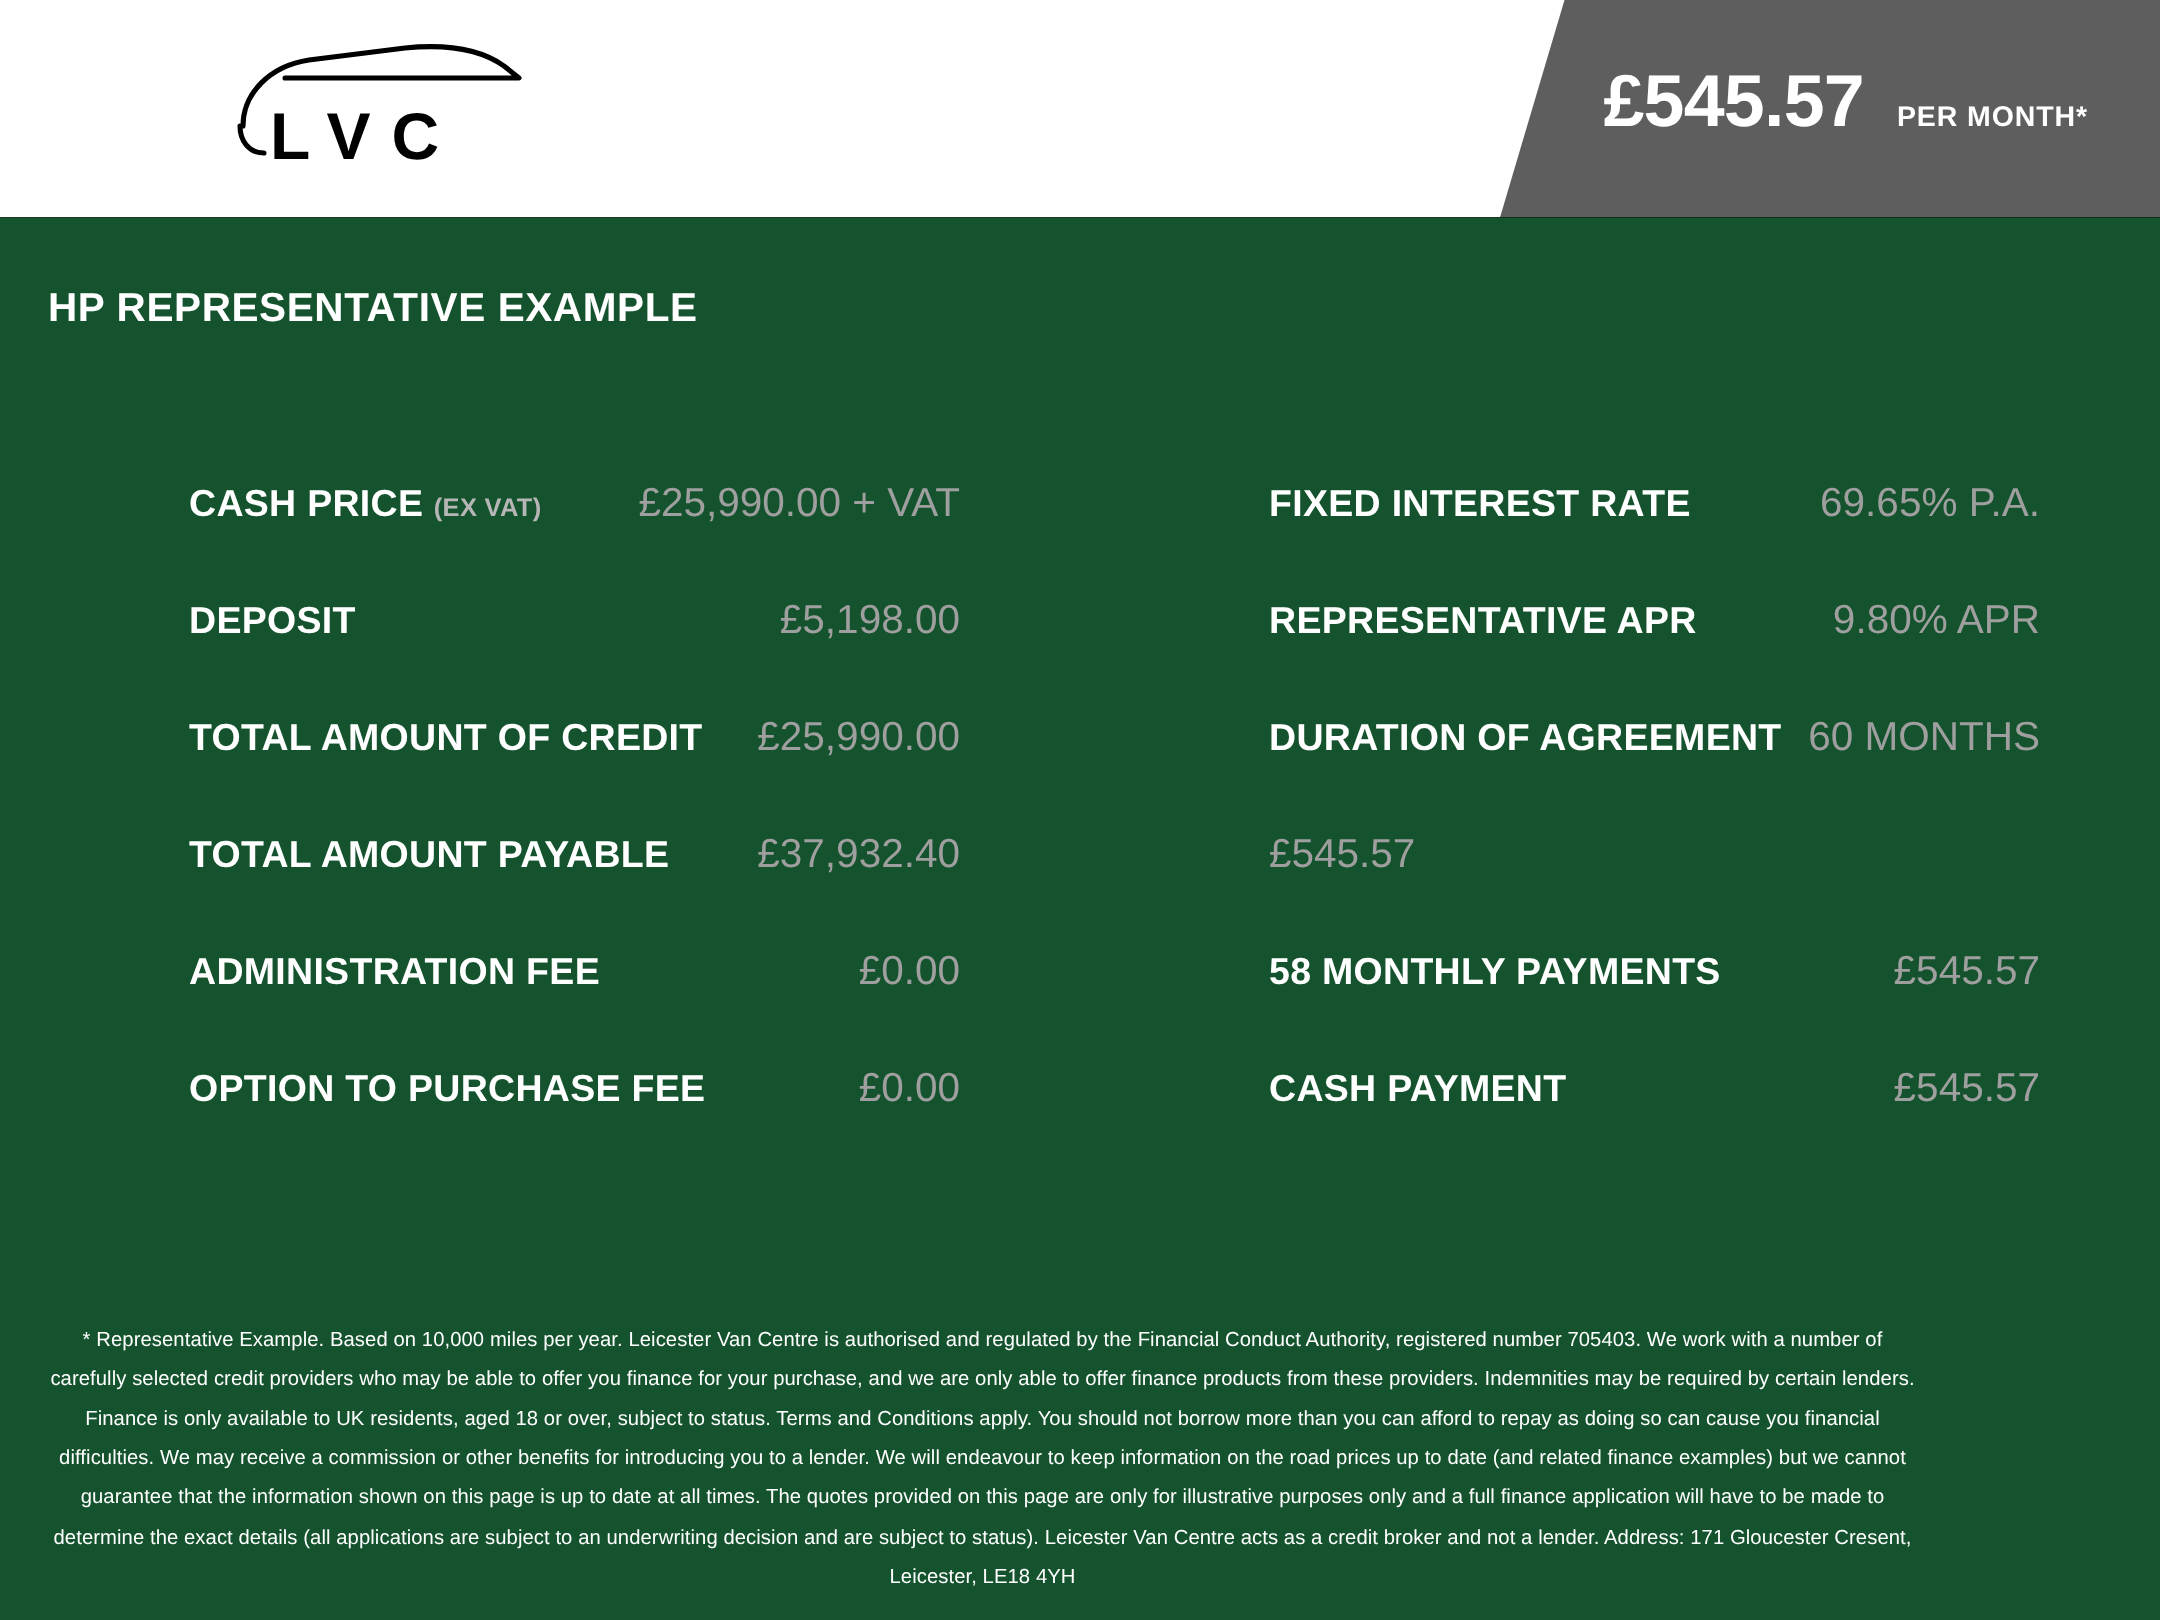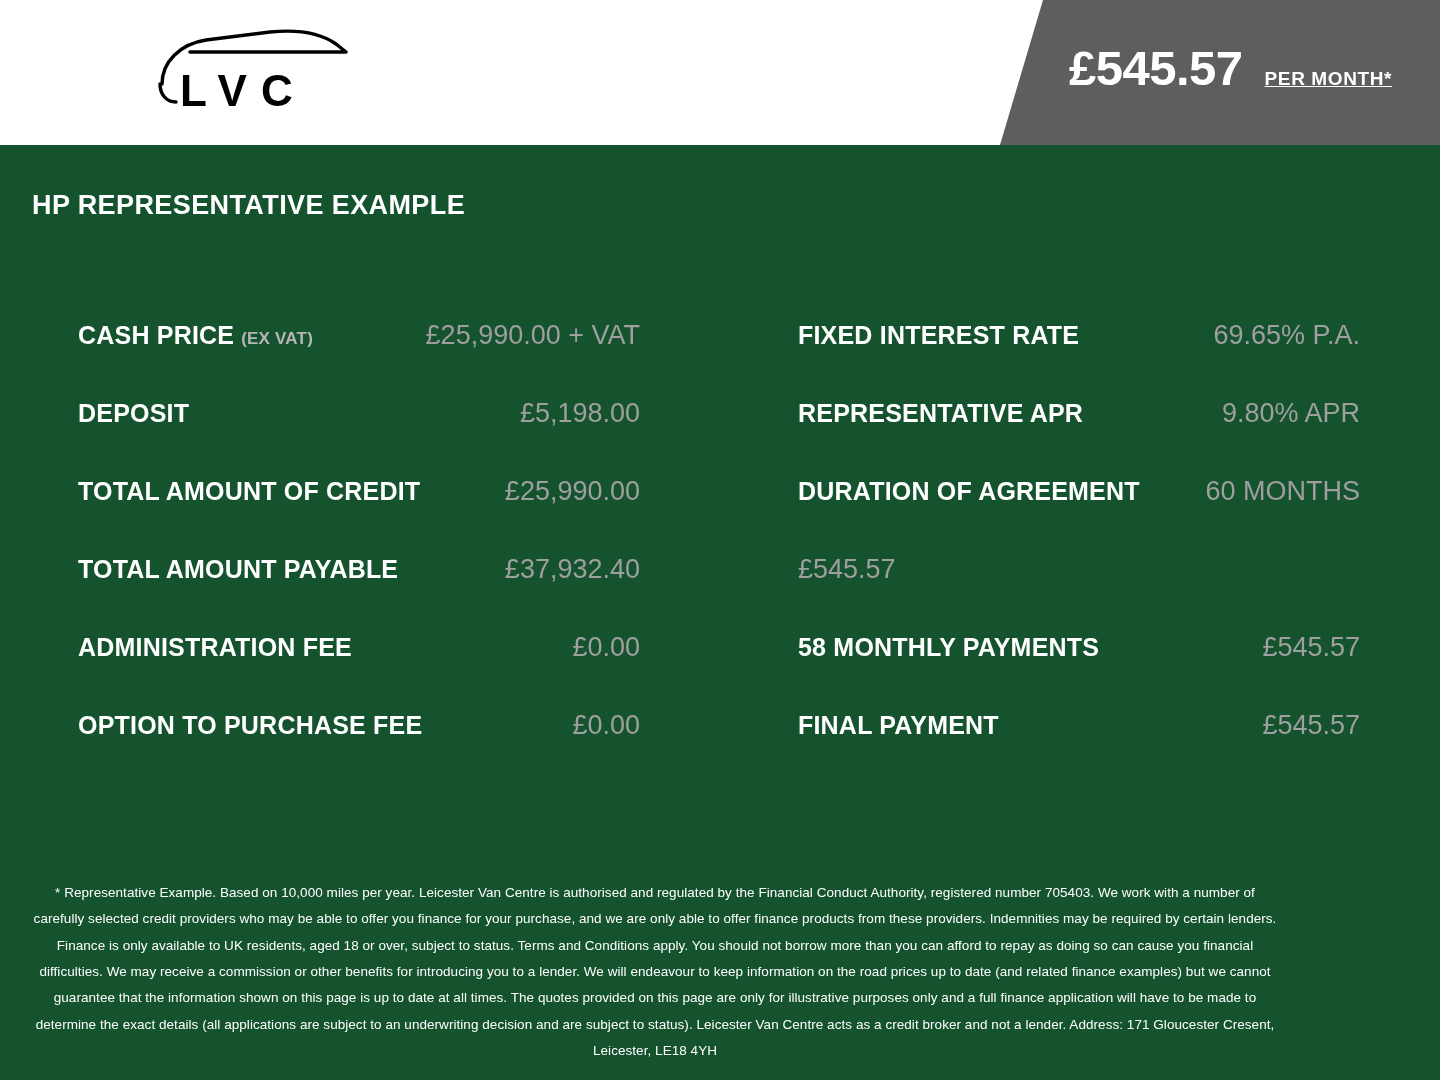--- a/index.html
+++ b/index.html
@@ -64,21 +64,20 @@
     color: #ffffff;
     letter-spacing: -0.5px;
     line-height: 1;
   }
   .price-period {
     font-size: 19px;
     font-weight: bold;
     color: #ffffff;
     letter-spacing: 0.6px;
     line-height: 1;
-    text-decoration: underline;
   }
 
   
   .main {
     position: relative;
     width: 1440px;
     height: 935px;
     background: #14532d;
   }
   .section-title {
@@ -94,20 +93,21 @@
   .table {
     position: absolute;
     top: 175px;
     left: 0;
     width: 1440px;
     display: flex;
   }
   .col {
     width: 50%;
     padding: 0 80px;
+    margin-left: 48px;
   }
   .col.left { padding-left: 78px; padding-right: 80px; }
   .col.right { padding-left: 78px; padding-right: 80px; }
 
   .row {
     display: flex;
     align-items: baseline;
     justify-content: space-between;
     height: 78px;
   }
@@ -226,21 +226,21 @@
       <div class="row">
         <div class="row-value">£545.57</div>
       </div>
 
       <div class="row">
         <div class="row-label"><span>58 MONTHLY PAYMENTS</span></div>
         <div class="row-value">£545.57</div>
       </div>
 
       <div class="row">
-        <div class="row-label"><span>FINAL PAYMENT</span></div>
+        <div class="row-label"><span>CASH PAYMENT</span></div>
         <div class="row-value">£545.57</div>
       </div>
 
     </div>
   </div>
 
   <div class="disclaimer">* Representative Example. Based on 10,000 miles per year. Leicester Van Centre is authorised and regulated by the Financial Conduct Authority, registered number 705403. We work with a number of carefully selected credit providers who may be able to offer you finance for your purchase, and we are only able to offer finance products from these providers. Indemnities may be required by certain lenders. Finance is only available to UK residents, aged 18 or over, subject to status. Terms and Conditions apply. You should not borrow more than you can afford to repay as doing so can cause you financial difficulties. We may receive a commission or other benefits for introducing you to a lender. We will endeavour to keep information on the road prices up to date (and related finance examples) but we cannot guarantee that the information shown on this page is up to date at all times. The quotes provided on this page are only for illustrative purposes only and a full finance application will have to be made to determine the exact details (all applications are subject to an underwriting decision and are subject to status). Leicester Van Centre acts as a credit broker and not a lender. Address: 171 Gloucester Cresent, Leicester, LE18 4YH</div>
 </div>
 
 </body></html>

